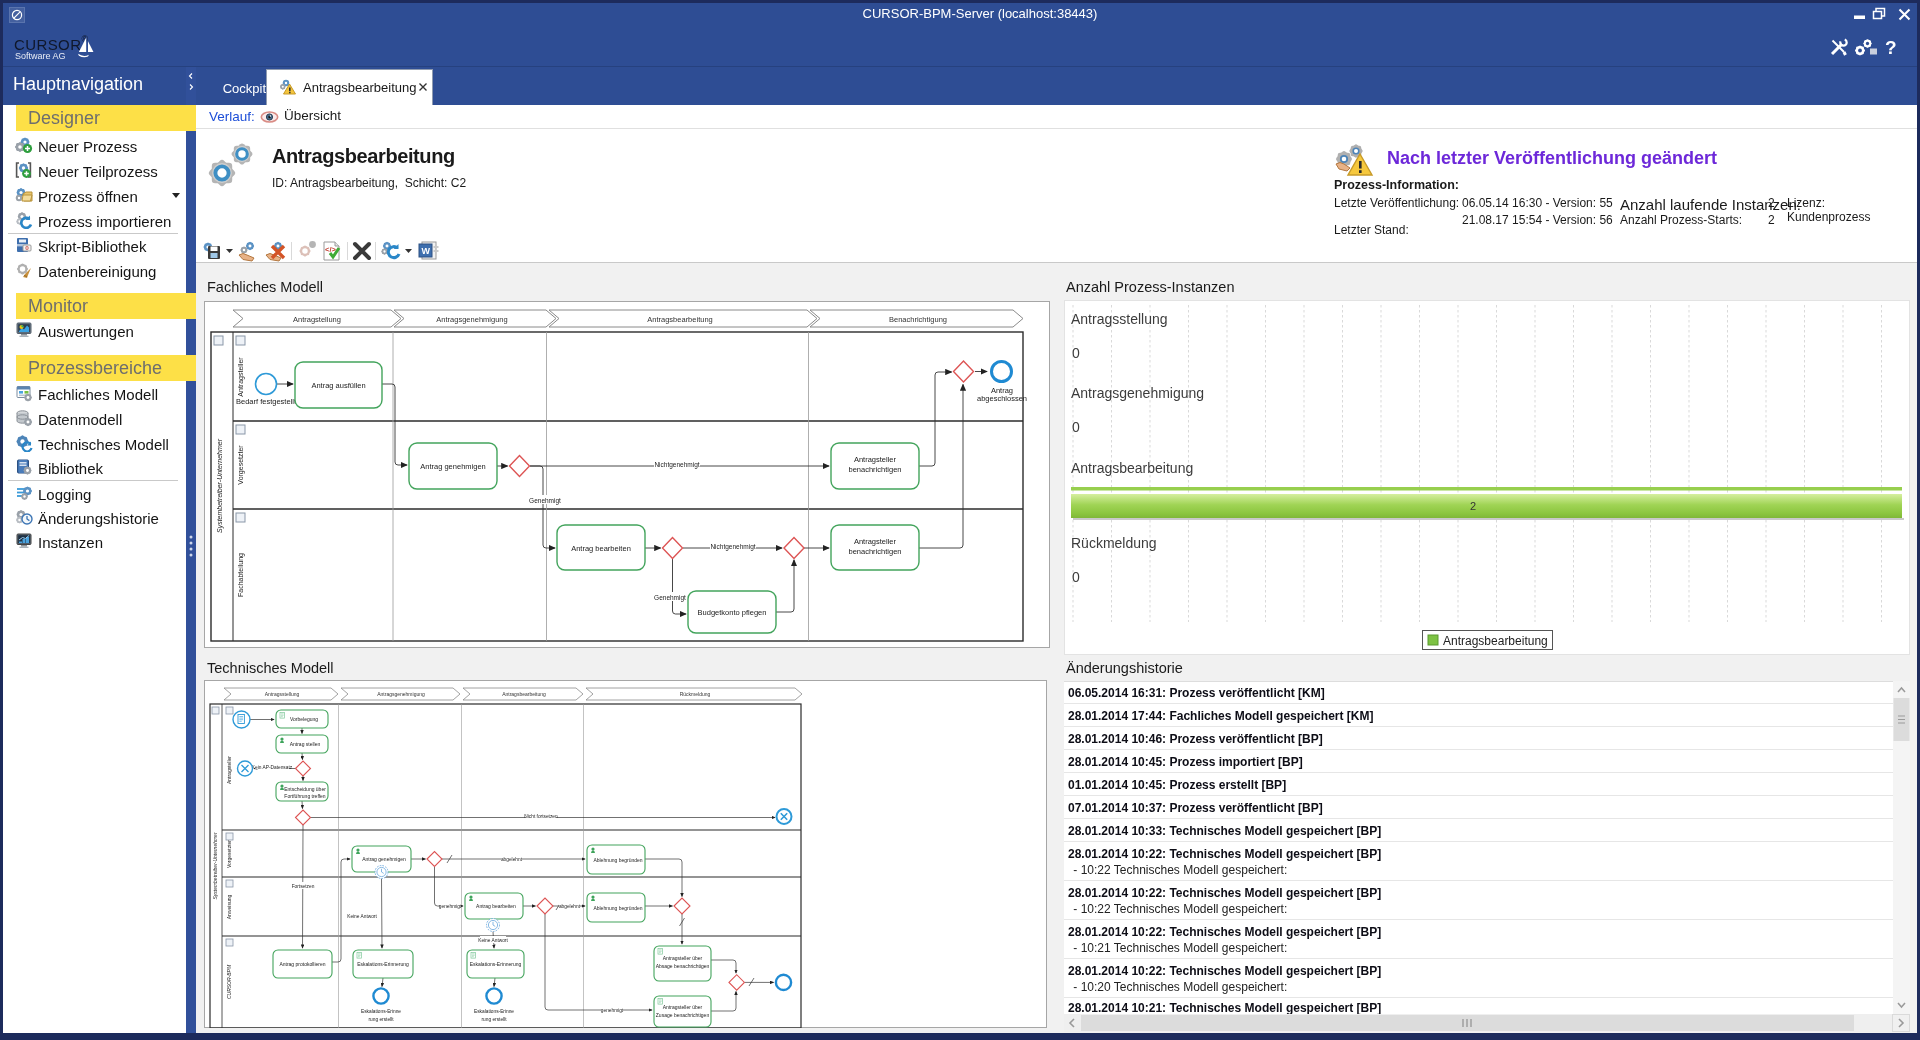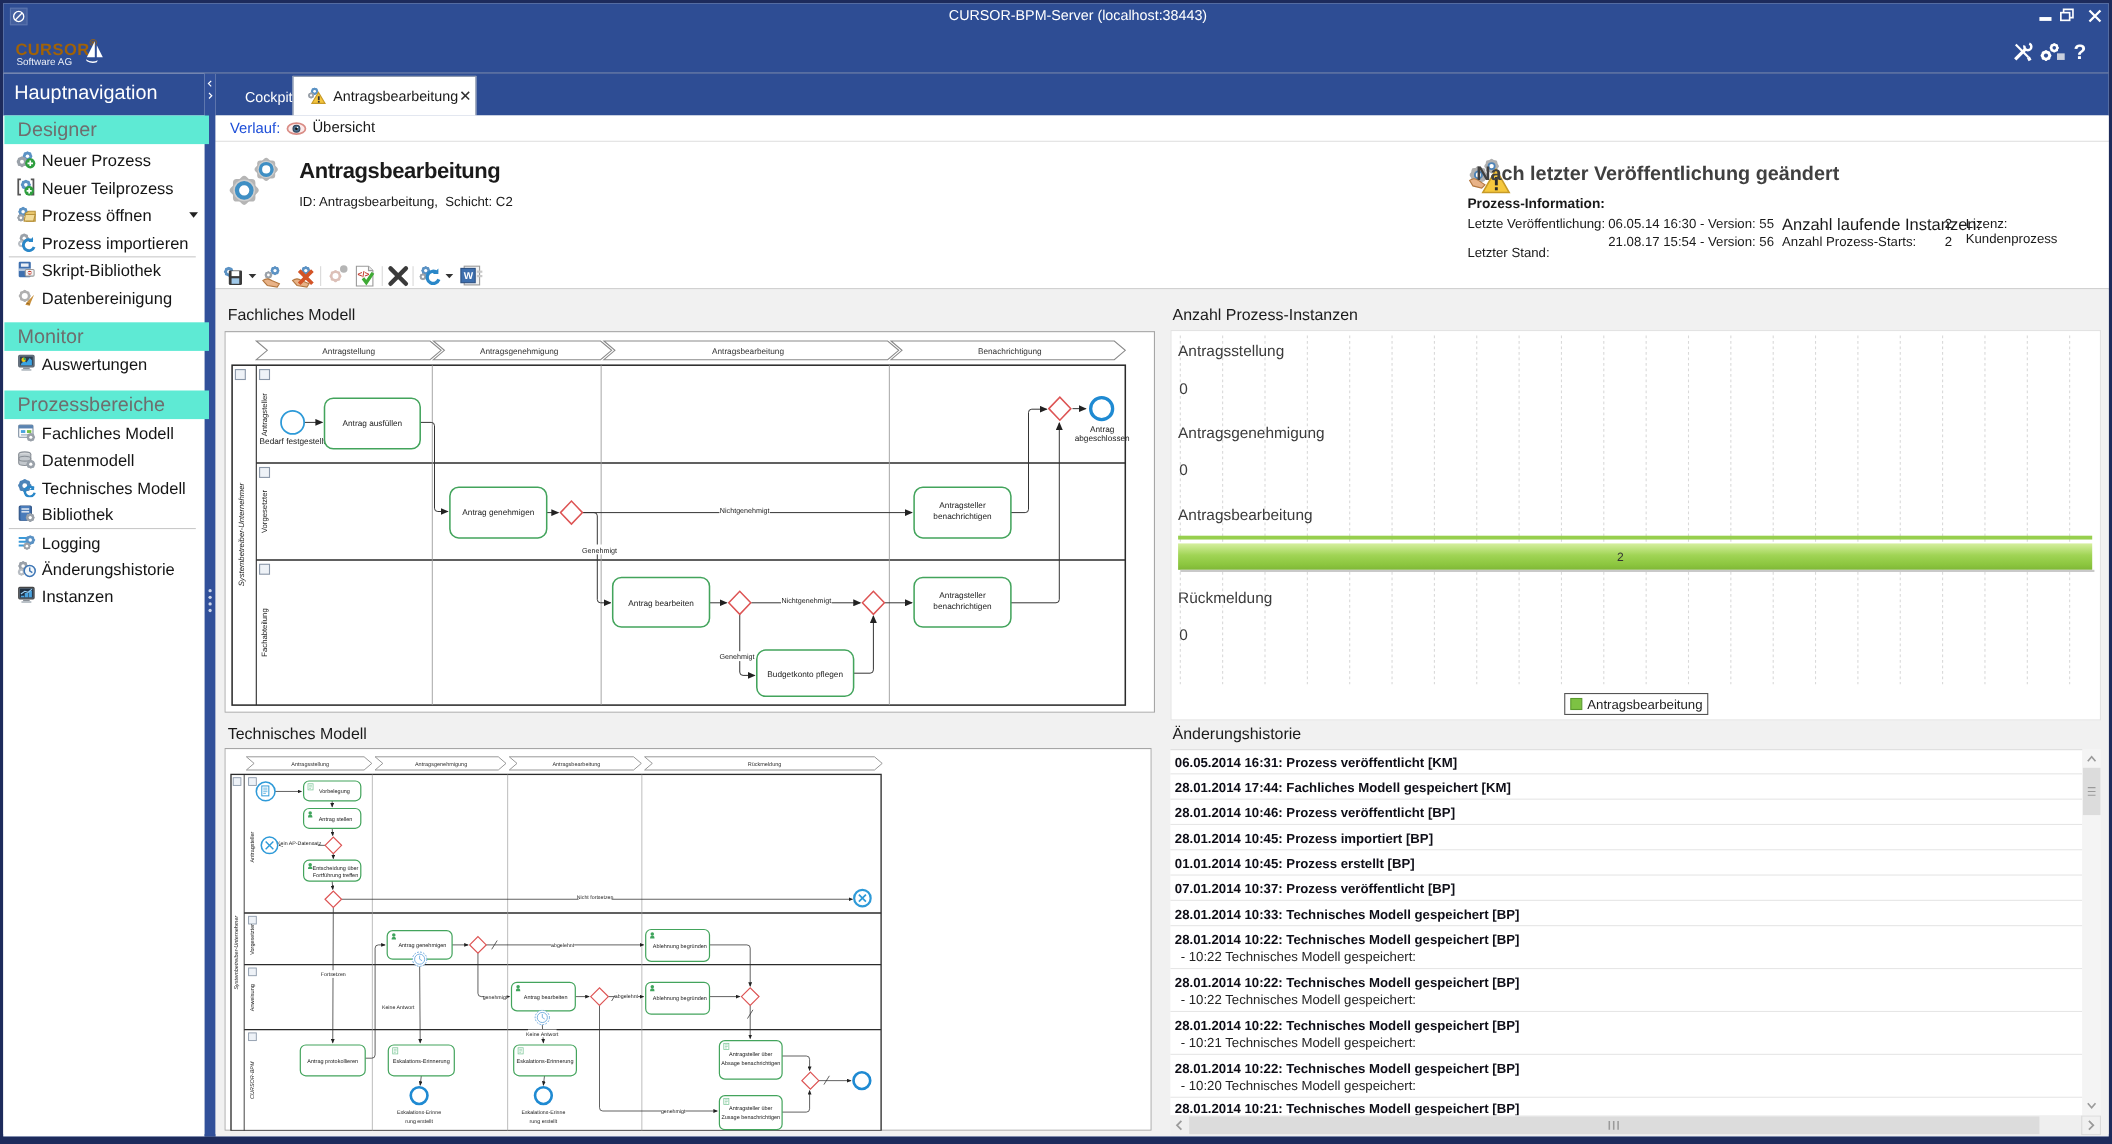--- a/index.html
+++ b/index.html
@@ -1,20 +1,20 @@
 <!DOCTYPE html>
 <html><head><meta charset="utf-8"><style>
 *{margin:0;padding:0;box-sizing:border-box}
 html,body{width:1920px;height:1040px;overflow:hidden;font-family:"Liberation Sans",sans-serif;background:#f1f1f1}
 .abs{position:absolute}
 #win{position:relative;width:1832px;height:1040px}
 .navy{background:#1d2b5c}
 .blue{background:#2e4d94}
 .item{position:absolute;left:38px;font-size:15px;color:#141414;white-space:nowrap}
-.shead{position:absolute;left:4px;width:186px;height:26px;background:#5eead4;color:#6e6e6e;font-size:18px;line-height:26px;padding-left:12px}
+.shead{position:absolute;left:16px;width:186px;height:26px;background:#fde047;color:#6e6e6e;font-size:18px;line-height:26px;padding-left:12px}
 .sep{position:absolute;left:8px;width:170px;height:1px;background:#c9c9c9}
 .hrow{position:absolute;left:1068px;font-size:12px;font-weight:bold;color:#0d0d16;white-space:nowrap}
 .hsub{position:absolute;left:1070px;font-size:12px;color:#222;white-space:nowrap}
 .hline{position:absolute;background:#e6e6e6;height:1px}
 </style></head><body>
 <div id="win">
 <svg width="0" height="0" style="position:absolute">
       <defs>
 <g id="gear8">
           <rect x="-7" y="-7" width="14" height="14" rx="2.5" fill="currentColor"></rect>
@@ -49,21 +49,21 @@
 
 <svg class="abs" style="left:1845px;top:6px" width="70" height="16" viewBox="0 0 70 16">
 <rect x="9" y="9.5" width="11" height="3.5" fill="#fff"></rect>
 <g stroke="#fff" fill="none" stroke-width="1.5">
         <rect x="28.5" y="5.5" width="8" height="7"></rect>
         <path d="M31 5.5 v-3 h8.5 v7.5 h-3"></path>
       </g>
 <path d="M54.5 3.5 L64.5 13.5 M64.5 3.5 L54.5 13.5" stroke="#fff" stroke-width="2.1"></path>
 </svg>
 
-<div class="abs" style="left:14px;top:34px;color:#a16207;font-size:15px;font-weight:bold;letter-spacing:.4px">CURSOR<span style="font-size:9px;vertical-align:8px">®</span></div>
+<div class="abs" style="left:14px;top:34px;color:#0f172a;font-size:15px;font-weight:normal;letter-spacing:.4px">CURSOR<span style="font-size:9px;vertical-align:8px">®</span></div>
 <div class="abs" style="left:15px;top:51px;color:#e8ecf5;font-size:9px">Software AG</div>
 <svg class="abs" style="left:78px;top:35px" width="20" height="25" viewBox="0 0 22 26">
       <path d="M9 2 L9 18 L1 18 Z" fill="#fff"></path>
       <path d="M11 6 L11 18 L17 18 Z" fill="#fff"></path>
       <path d="M0 20 Q6 24 12 21 L11 23 Q6 25 1 22 Z" fill="#fff"></path>
     </svg>
 
 <svg class="abs" style="left:1828px;top:37px" width="74" height="20" viewBox="0 0 74 20">
 <g stroke="#fff" fill="none">
         <path d="M4 17 L14 7" stroke-width="3"></path>
@@ -274,21 +274,21 @@
 <svg class="abs" style="left:1334px;top:142px" width="40" height="38" viewBox="0 0 40 38">
 <use href="#gear8" style="color:#b0b0b0" transform="translate(22,9) scale(0.75)"></use>
 <use href="#gear8" style="color:#b0b0b0" transform="translate(10,17) scale(0.9)"></use>
 <circle cx="22" cy="9" r="2.8" fill="#fff" stroke="#4d84b8" stroke-width="1.6"></circle>
 <circle cx="10" cy="17" r="3.2" fill="#fff" stroke="#4d84b8" stroke-width="1.8"></circle>
 <path d="M2 22 q4 -3 8 0 l6 4 -3 3 -8-2 z" fill="#e8b287" stroke="#b3773f"></path>
 <path d="M26 12 L38 33 H14 Z" fill="#f6c83d" stroke="#c79a28" stroke-width="1.4"></path>
       <rect x="25" y="19" width="2.6" height="7.5" fill="#2a2a2a"></rect>
       <rect x="25" y="28.2" width="2.6" height="2.8" fill="#2a2a2a"></rect>
 </svg>
-<div class="abs" style="left:1342px;top:148px;font-size:18px;font-weight:bold;color:#404040">Nach letzter Veröffentlichung geändert</div>
+<div class="abs" style="left:1387px;top:148px;font-size:18px;font-weight:bold;color:#6d28d9">Nach letzter Veröffentlichung geändert</div>
 <div class="abs" style="left:1334px;top:178px;font-size:12.5px;font-weight:bold;color:#1a1a1a">Prozess-Information:</div>
 <div class="abs" style="left:1334px;top:196px;font-size:12px;color:#1a1a1a">Letzte Veröffentlichung:</div>
 <div class="abs" style="left:1462px;top:196px;font-size:12px;color:#1a1a1a">06.05.14 16:30 - Version: 55</div>
 <div class="abs" style="left:1620px;top:196px;font-size:15px;color:#1a1a1a">Anzahl laufende Instanzen:</div>
 <div class="abs" style="left:1768px;top:196px;font-size:12px;color:#1a1a1a">2</div>
 <div class="abs" style="left:1787px;top:196px;font-size:12px;color:#1a1a1a">Lizenz: Kundenprozess</div>
 <div class="abs" style="left:1334px;top:223px;font-size:12px;color:#1a1a1a">Letzter Stand:</div>
 <div class="abs" style="left:1462px;top:213px;font-size:12px;color:#1a1a1a">21.08.17 15:54 - Version: 56</div>
 <div class="abs" style="left:1620px;top:213px;font-size:12px;color:#1a1a1a">Anzahl Prozess-Starts:</div>
 <div class="abs" style="left:1768px;top:213px;font-size:12px;color:#1a1a1a">2</div>

